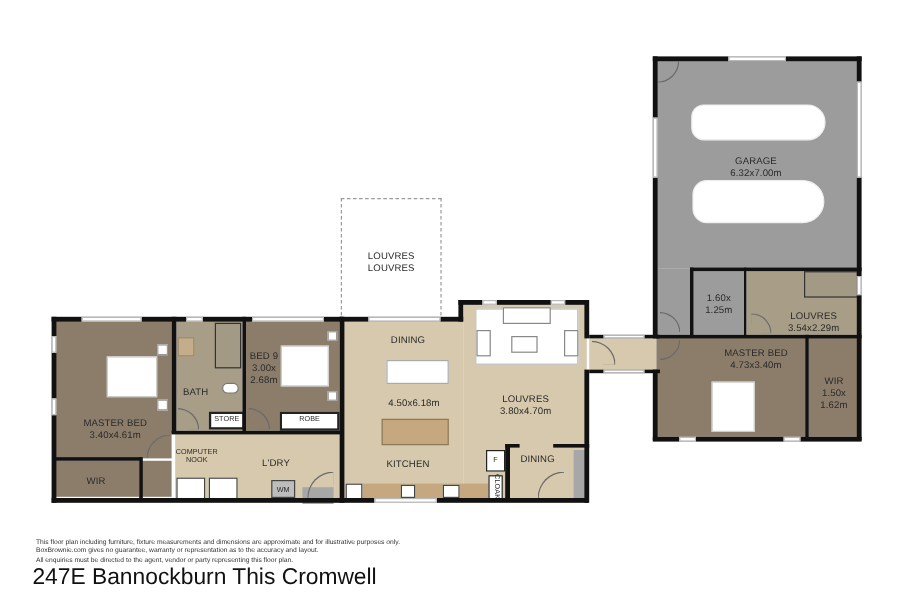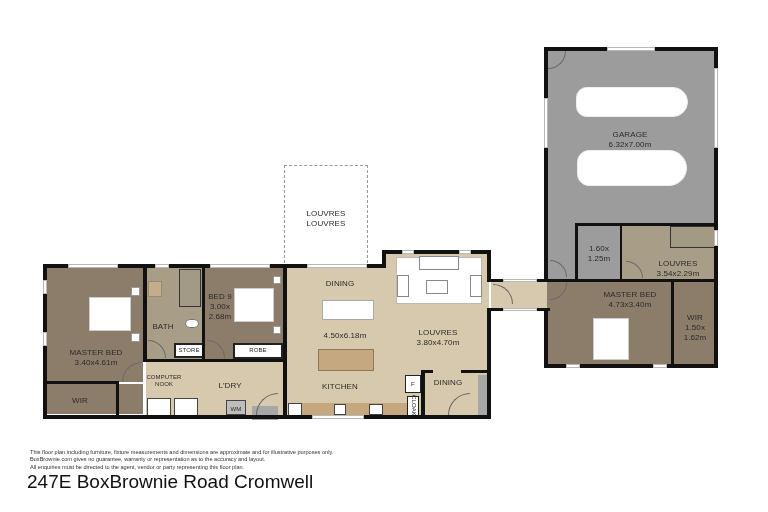--- a/index.html
+++ b/index.html
@@ -230,13 +230,13 @@
   <div class="door" style="left:626px;top:261px;width:17px;height:17px;border-radius:0 17px 0 0;border-left:none;border-bottom:none;"></div>
   <div class="door" style="left:550px;top:283px;width:17px;height:17px;border-radius:0 0 17px 0;border-left:none;border-top:none;"></div>
   <div class="door" style="left:550px;top:260px;width:17px;height:17px;border-radius:0 17px 0 0;border-left:none;border-bottom:none;"></div>
 </div>
 
 <div class="disc">
   <div>This floor plan including furniture, fixture measurements and dimensions are approximate and for illustrative purposes only.</div>
   <div>BoxBrownie.com gives no guarantee, warranty or representation as to the accuracy and layout.</div>
   <div>All enquiries must be directed to the agent, vendor or party representing this floor plan.</div>
 </div>
-<div class="addr">247E BoxBrownie Road Cromwell</div>
+<div class="addr">247E Bannockburn This Cromwell</div>
 
 </body></html>

